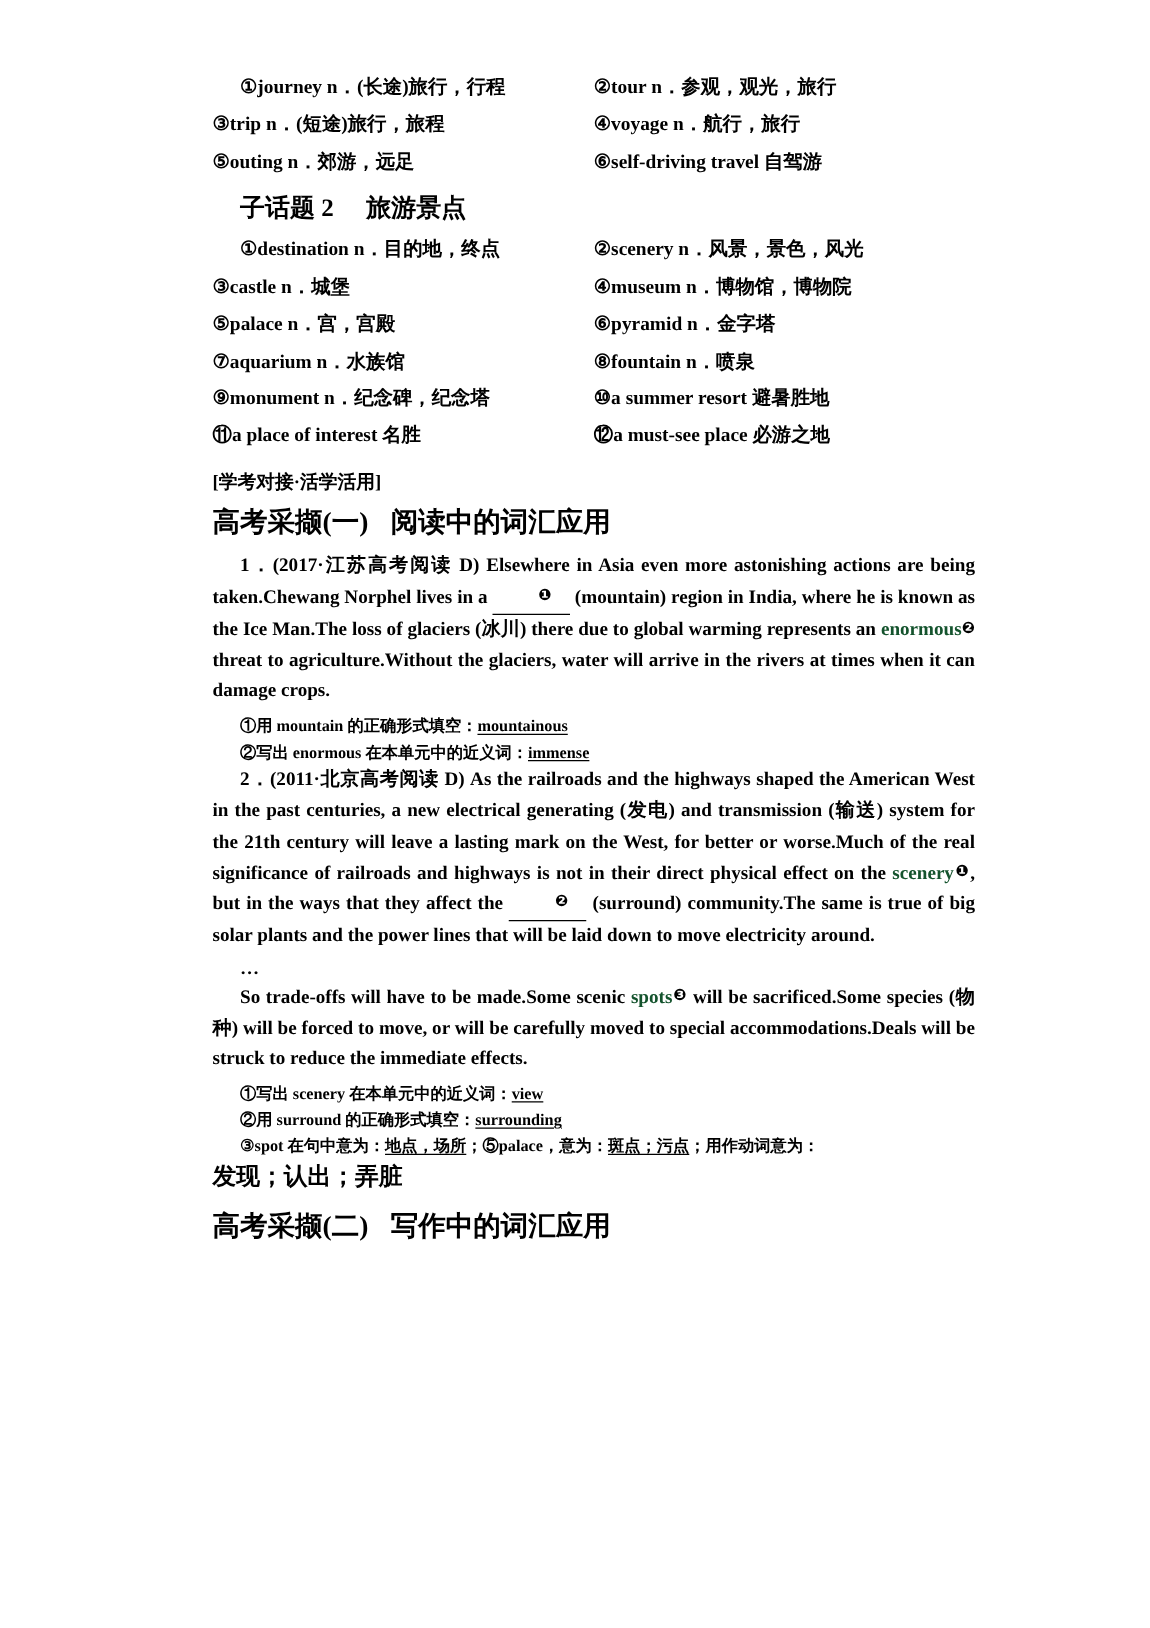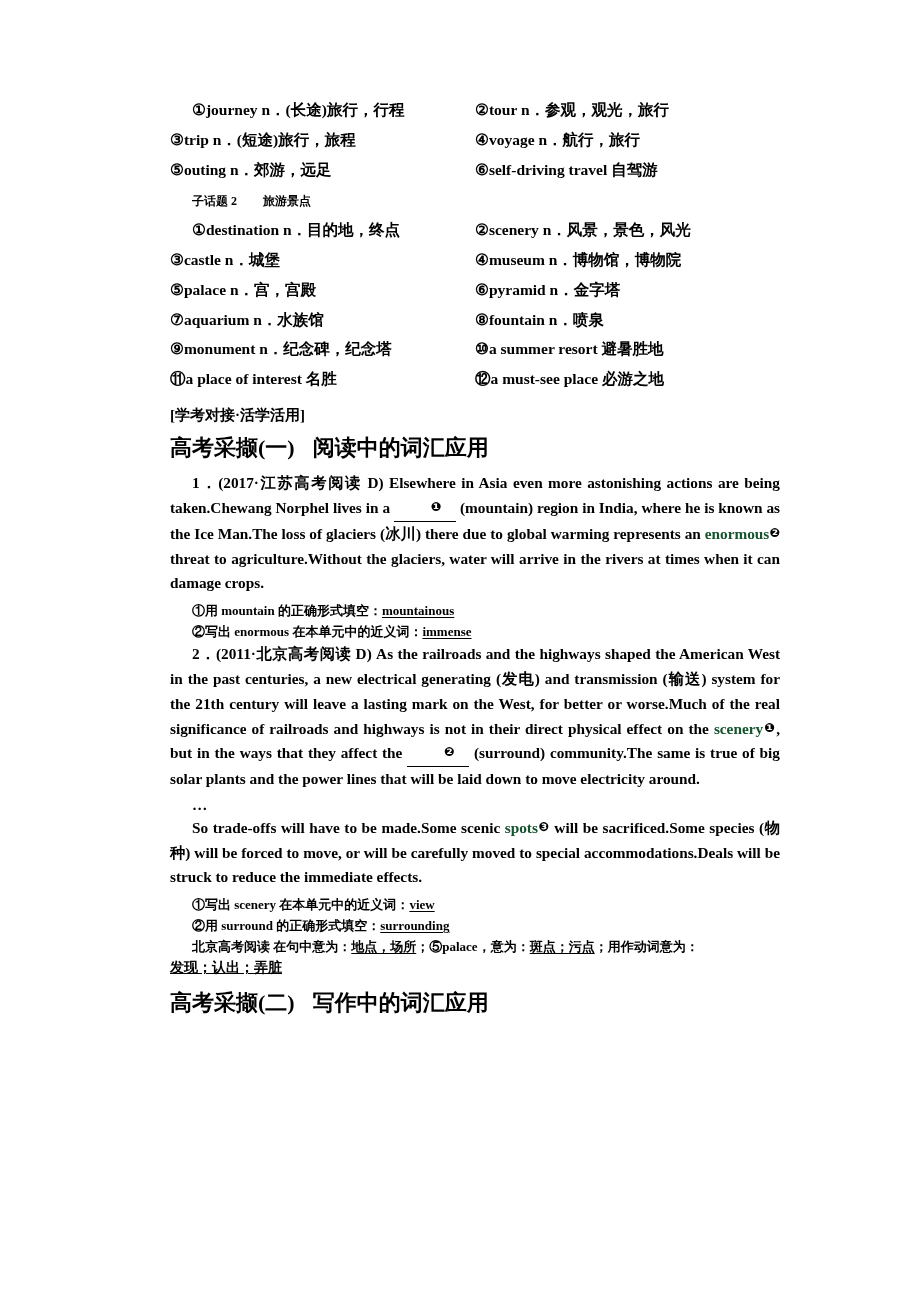--- a/index.html
+++ b/index.html
@@ -12,40 +12,40 @@
     height: 1302px;
     font-family: "Liberation Serif", serif;
     color: #000000;
     position: relative;
   }
   .page {
     position: relative;
     width: 920px;
     height: 1302px;
     box-sizing: border-box;
-    padding: 100px 140px 0 170px;
+    padding: 60px 140px 0 170px;
   }
   
   .vocab-row {
     display: flex;
     margin-bottom: 9px;
   }
   .vocab-col {
     width: 50%;
     font-weight: bold;
     font-size: 15.5px;
     line-height: 1.35;
     white-space: nowrap;
   }
   .vocab-col.indent {
     text-indent: 22px;
   }
   .subtopic {
     font-weight: bold;
-    font-size: 12px;
+    font-size: 20px;
     margin: 12px 0 10px 0;
     text-indent: 22px;
   }
   .subtopic .gap { display: inline-block; width: 26px; }
 
   
   .bracket-head {
     font-weight: bold;
     font-size: 15px;
     margin-top: 16px;
@@ -98,24 +98,23 @@
     line-height: 1.62;
     text-indent: 22px;
     margin: 0;
   }
   .ans .u {
     text-decoration: underline;
     text-underline-offset: 2px;
   }
   .ans-cont {
     font-weight: bold;
-    font-size: 14px;
+    font-size: 19px;
     line-height: 1.62;
     margin: 0;
-    text-decoration: underline;
   }
 </style>
 </head>
 <body>
 
 <div class="page">
 
   <div>
     <div class="vocab-row">
       <div class="vocab-col indent">①journey n．(长途)旅行，行程</div>
@@ -192,21 +191,21 @@
     <span>So trade-offs will have to be made.Some scenic </span><span class="red">spots</span><span class="circ">❸</span>
     <span>will be sacrificed.Some species (物种) will be forced to move, or will be carefully moved to special accommodations.Deals will be struck to reduce the immediate effects.</span>
   </p>
   <p class="ans">
     <span>①写出 scenery 在本单元中的近义词：</span><span class="u">view</span>
   </p>
   <p class="ans">
     <span>②用 surround 的正确形式填空：</span><span class="u">surrounding</span>
   </p>
   <p class="ans">
-    <span>北京高考阅读 在句中意为：</span><span class="u">地点，场所</span><span>；⑤palace，意为：</span><span class="u">斑点；污点</span><span>；用作动词意为：</span>
+    <span>③spot 在句中意为：</span><span class="u">地点，场所</span><span>；⑤palace，意为：</span><span class="u">斑点；污点</span><span>；用作动词意为：</span>
   </p>
   <p class="ans-cont">
     <span class="u">发现；认出；弄脏</span>
   </p>
 
   <div class="section-head">
     <span>高考采撷(二)</span><span class="gap"></span><span>写作中的词汇应用</span>
   </div>
 
 </div>

